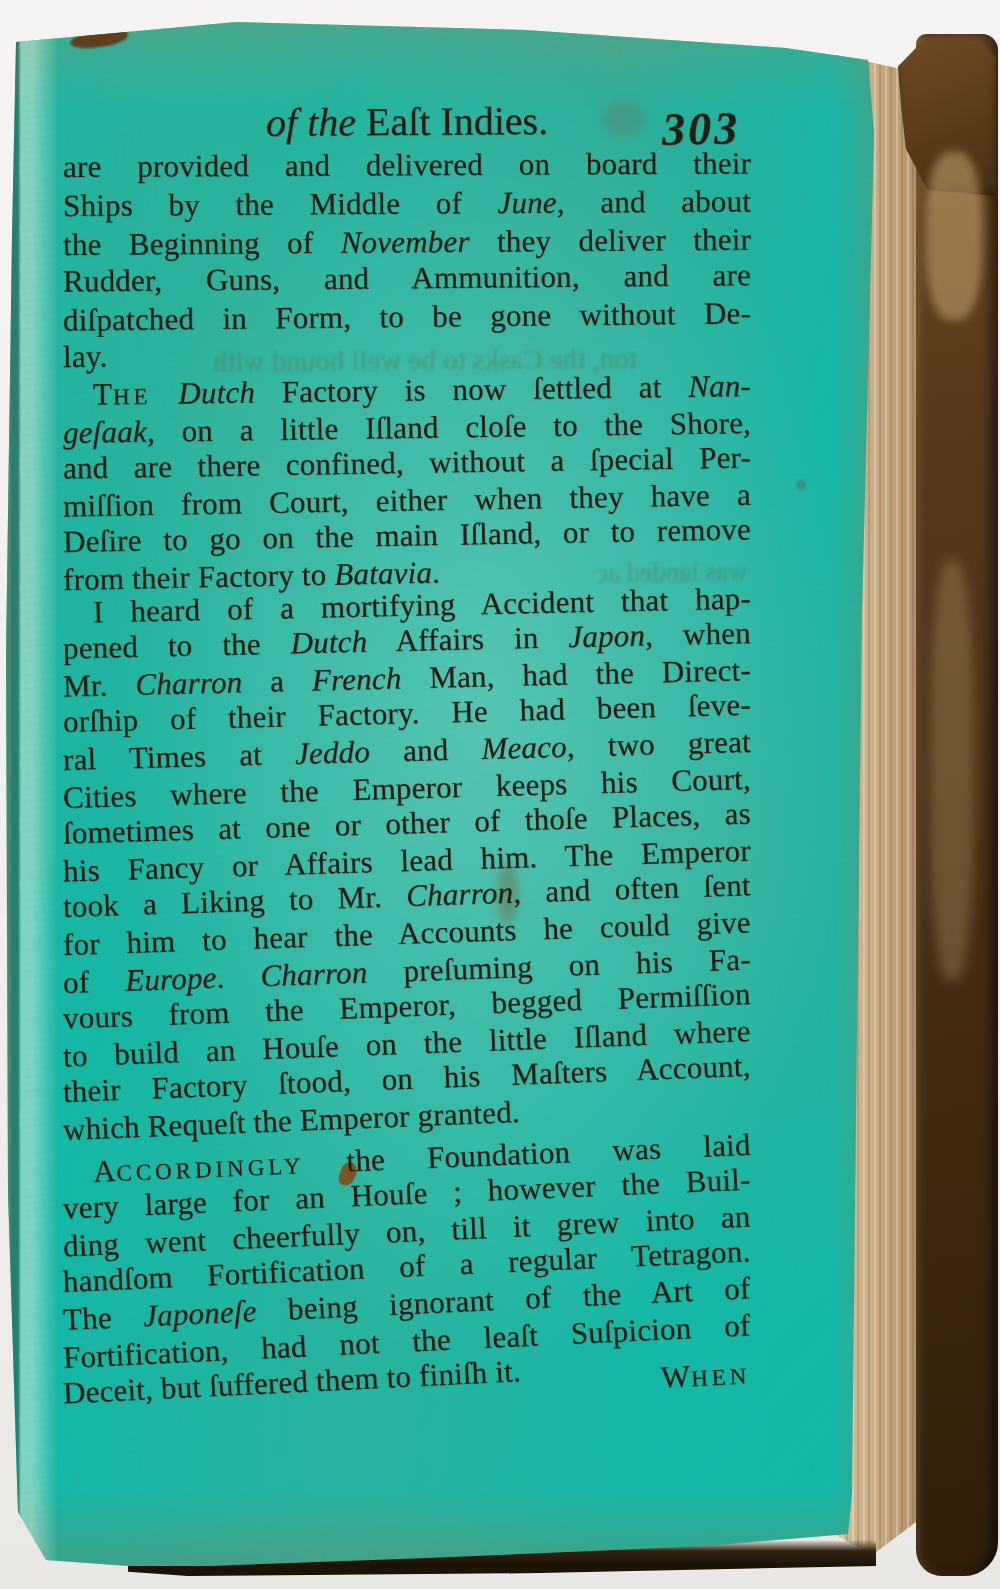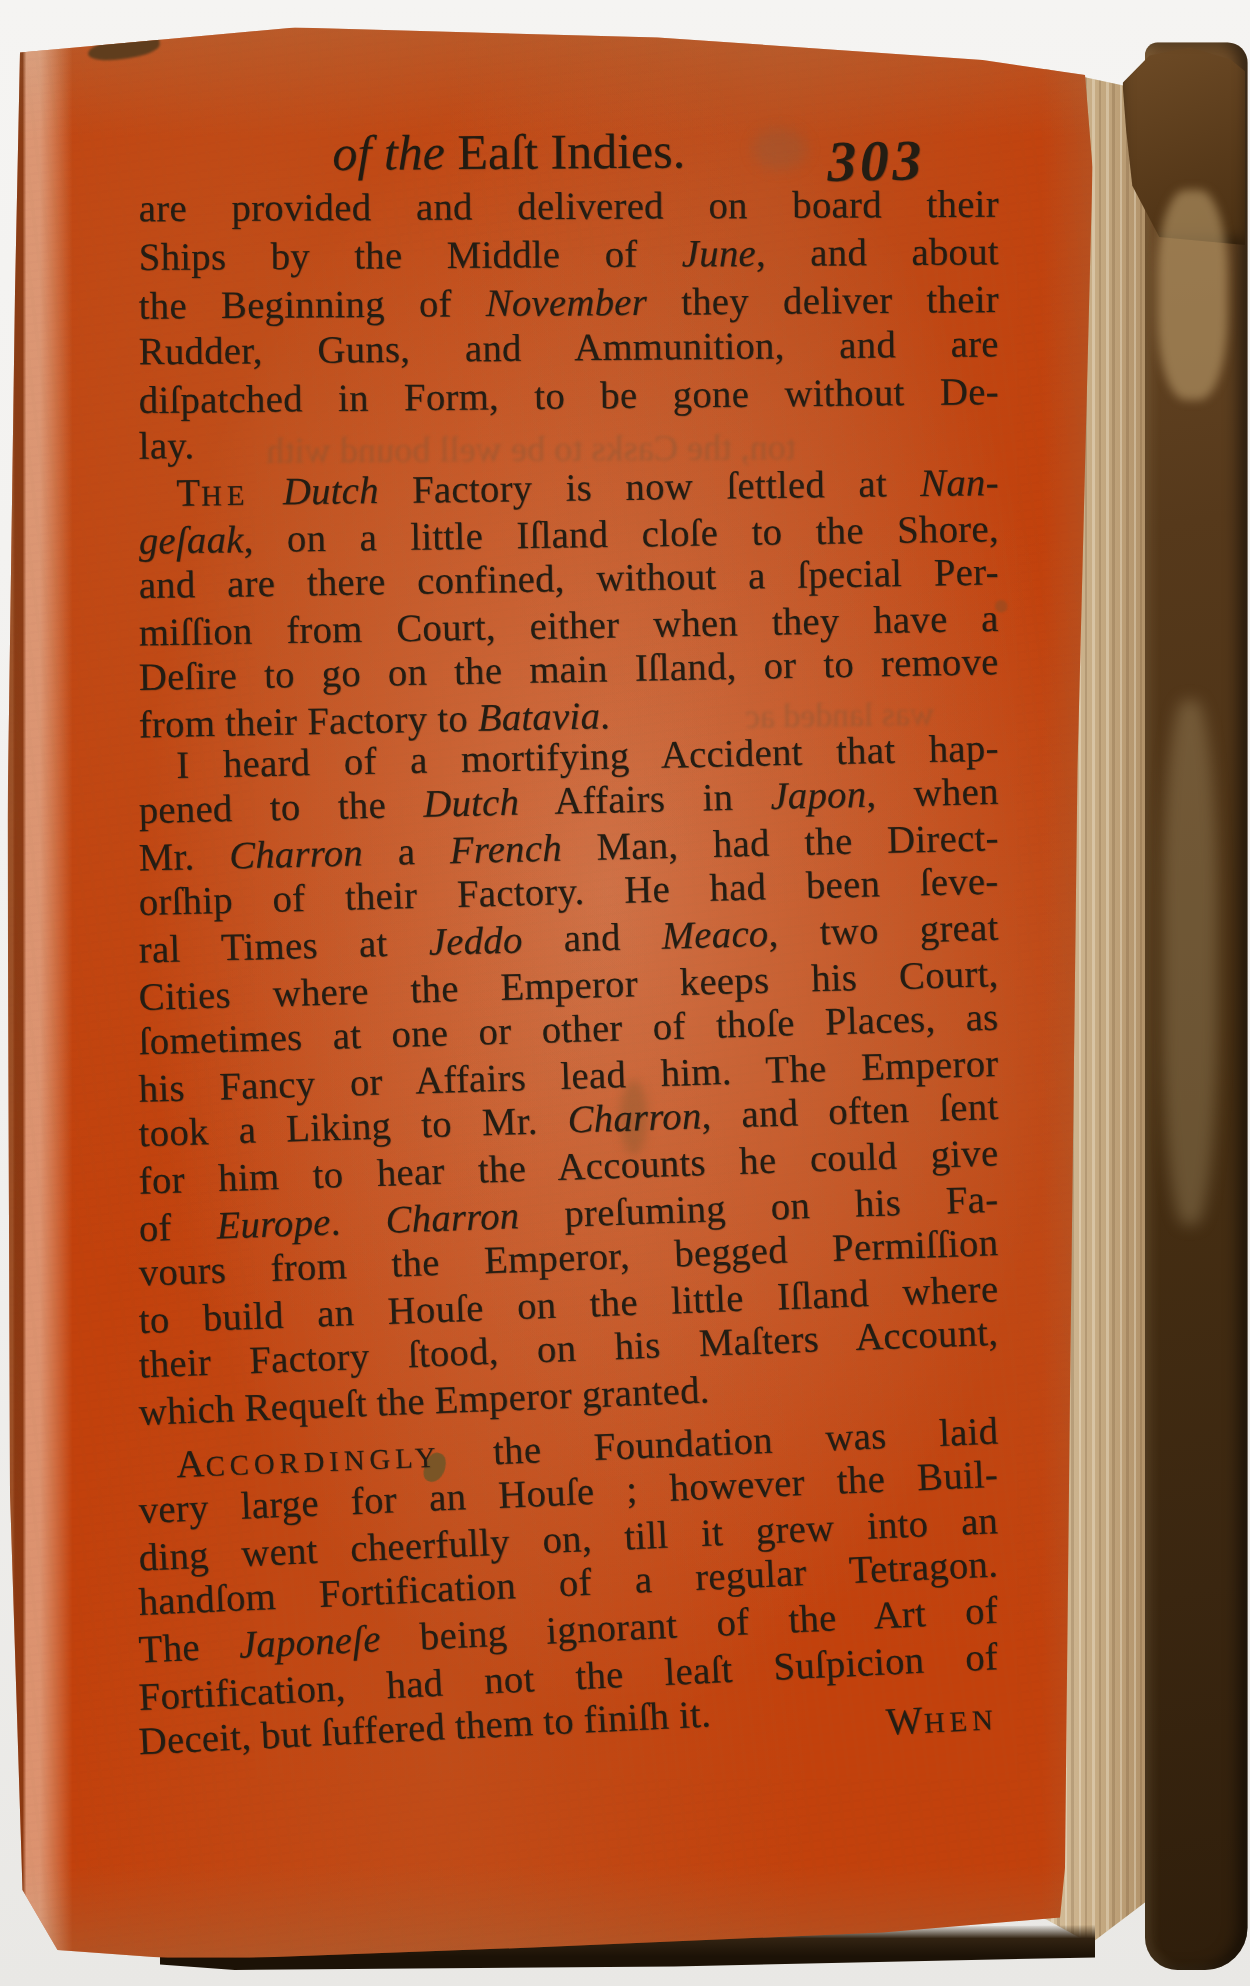--- a/index.html
+++ b/index.html
@@ -37,21 +37,21 @@
     background:rgba(205,182,138,.28);filter:blur(6px);border-radius:40%;
   }
   .bottom-shadow{
     position:absolute;left:128px;top:1540px;width:748px;height:36px;
     background:linear-gradient(180deg,#35261306,#322312 30%,#1c1206 70%);
     clip-path:polygon(0 45%,30% 22%,70% 6%,100% 0,100% 72%,55% 92%,8% 100%,0 88%);
   }
   
   .page{
     position:absolute;left:6px;top:14px;width:872px;height:1552px;
-    background:#c2410c;
+    background:#14b8a6;
     clip-path:polygon(10px 28px,230px 8px,520px 16px,780px 34px,862px 46px,868px 120px,856px 600px,850px 1100px,846px 1480px,842px 1520px,700px 1532px,420px 1544px,150px 1554px,40px 1546px,12px 1498px,2px 1180px,0px 640px,6px 220px);
   }
   .page-texture{
     position:absolute;inset:0;pointer-events:none;
     background:
       linear-gradient(90deg,rgba(118,92,62,.50) 0 4px,rgba(58,44,26,.40) 6px 12px,rgba(252,246,232,.45) 15px 26px,rgba(0,0,0,0) 52px),
       linear-gradient(180deg,rgba(168,138,98,.30) 0,rgba(0,0,0,0) 95px),
       linear-gradient(0deg,rgba(146,117,82,.32) 0,rgba(0,0,0,0) 75px),
       linear-gradient(270deg,rgba(150,121,85,.30) 0,rgba(0,0,0,0) 45px),
       radial-gradient(ellipse at 24% 20%,rgba(176,146,100,.16),rgba(0,0,0,0) 42%),
@@ -67,21 +67,21 @@
       repeating-linear-gradient(-7deg,rgba(120,98,66,.05) 0 2px,rgba(0,0,0,0) 2px 7px);
   }
   
   .stain{position:absolute;pointer-events:none;}
   .stain.s1{left:64px;top:16px;width:58px;height:17px;background:#5f3d1d;border-radius:60% 40% 50% 50%;filter:blur(1px);transform:rotate(-8deg);}
   .stain.s2{left:334px;top:1148px;width:16px;height:24px;background:#7a5526;border-radius:50% 50% 60% 40%;filter:blur(.6px);transform:rotate(18deg);}
   .stain.s3{left:490px;top:850px;width:22px;height:60px;background:rgba(128,86,44,.38);border-radius:50%;filter:blur(4px);}
   .stain.s4{left:596px;top:88px;width:44px;height:34px;background:rgba(118,98,76,.24);border-radius:50%;filter:blur(5px);}
   .stain.s5{left:790px;top:466px;width:10px;height:10px;background:rgba(110,80,46,.35);border-radius:50%;filter:blur(1px);}
   
-  .textblock{position:absolute;left:57px;top:0;width:688px;height:100%;color:#241d13;margin-left:48px;}
+  .textblock{position:absolute;left:57px;top:0;width:688px;height:100%;color:#241d13;}
   .line{
     position:absolute;left:0;width:100%;height:38px;line-height:36px;
     font-size:31px;letter-spacing:.2px;
     text-align:justify;text-align-last:justify;
     transform-origin:left center;white-space:nowrap;
     text-shadow:.4px .4px .7px rgba(40,30,18,.55);
   }
   .line.end{text-align-last:left;}
   .line.indent{padding-left:30px;width:calc(100% - 30px);}
   .line.catchword{text-align:right;text-align-last:right;}

